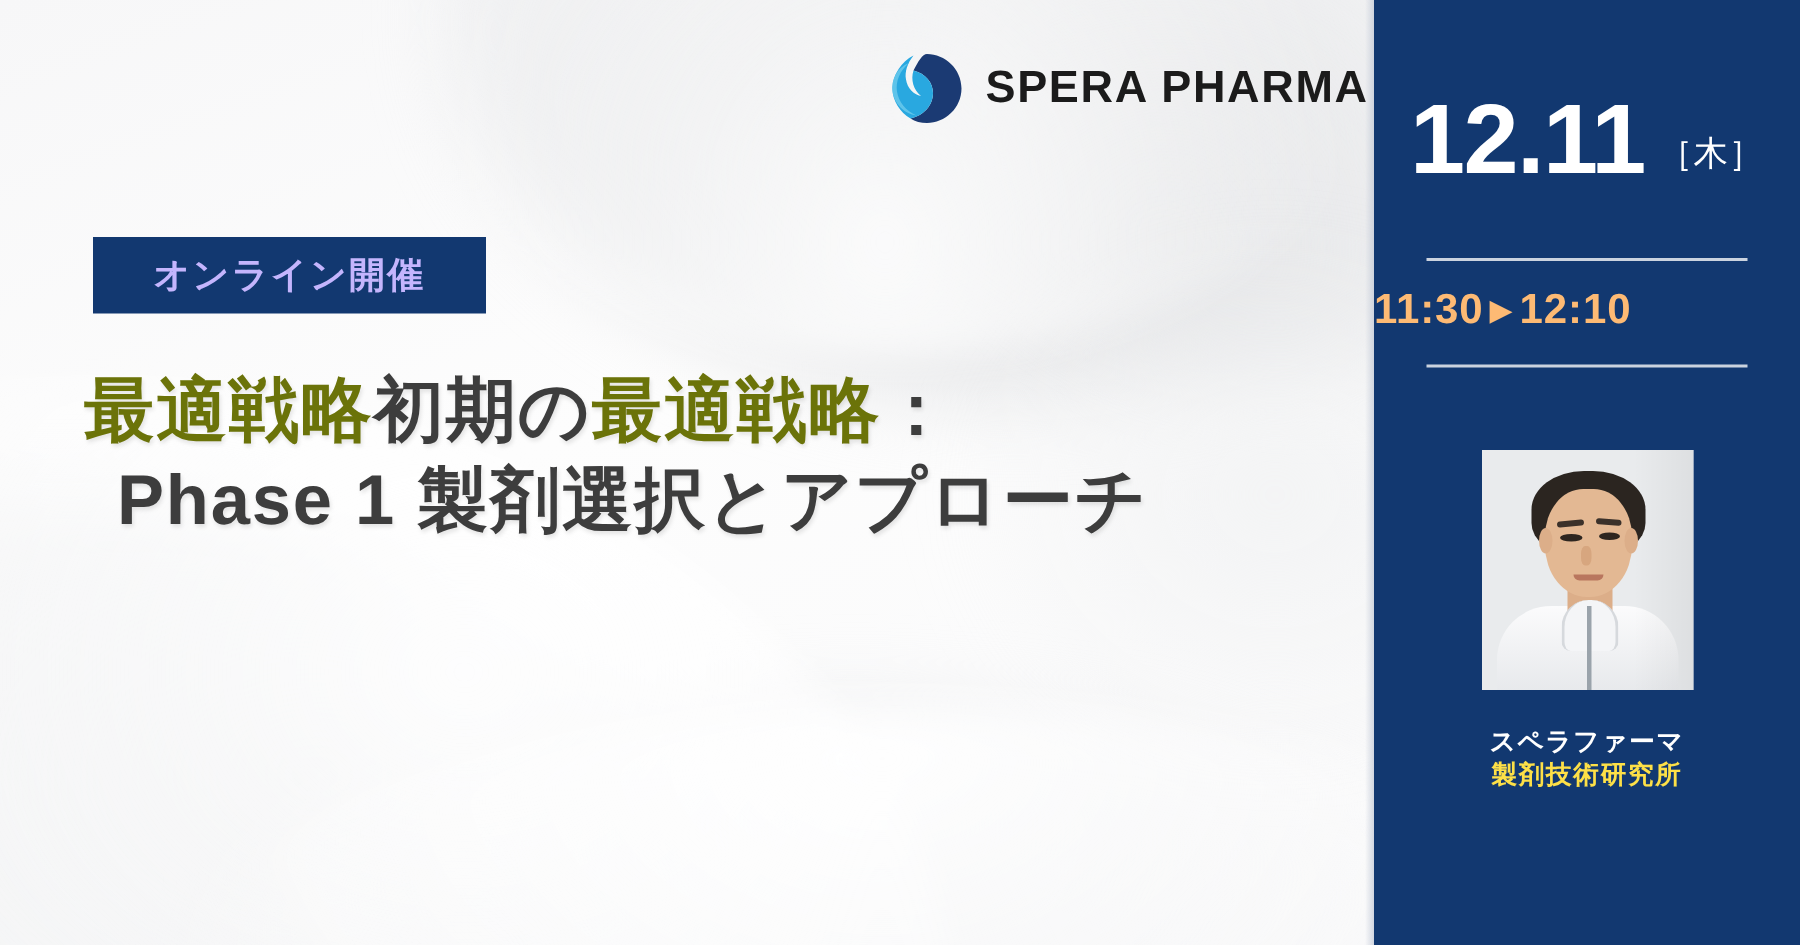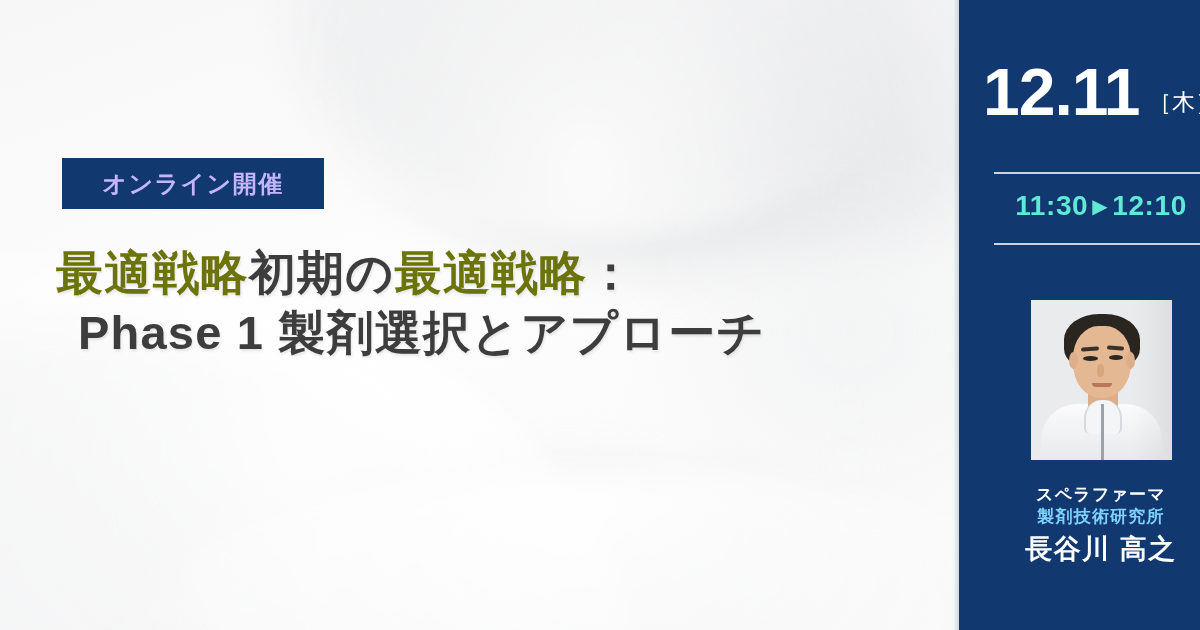--- a/index.html
+++ b/index.html
@@ -103,21 +103,21 @@
     letter-spacing:1.2px; white-space:nowrap;
     text-shadow:1px 2px 3px rgba(0,0,0,.10);
   }
   .title-line-2 { padding-left:22px; }
   .t-olive { color:#6b7309; }
   .t-dark  { color:#3d3d3d; }
 
   
   .panel {
     position:absolute; top:0; right:0;
-    width:241px; height:630px;
+    width:284px; height:630px;
     background:#123870;
   }
   .panel-edge {
     position:absolute; top:0; left:-6px;
     width:6px; height:630px;
     background:linear-gradient(90deg,rgba(200,205,215,0) 0%,rgba(196,203,216,.75) 100%);
   }
   .date-block {
     position:absolute; top:62px; left:0; width:284px;
     padding:0 22px;
@@ -132,22 +132,21 @@
     line-height:1; padding-bottom:9px; letter-spacing:.5px;
   }
   .rule {
     position:absolute; left:35px; width:214px; height:2px;
     background:rgba(255,255,255,.78);
   }
   .rule-top { top:172px; }
   .rule-bottom { top:243px; }
   .time-row {
     position:absolute; top:190px; left:0; width:284px;
-    text-align:center;
-    color:#5eead4; font-size:28px; font-weight:700; letter-spacing:.6px;
+    color:#fdba74; font-size:28px; font-weight:700; letter-spacing:.6px;
   }
   .time-arrow { font-size:20px; padding:0 4px; vertical-align:2px; }
 
   
   .speaker { position:absolute; top:300px; left:0; width:284px; text-align:center; }
   .photo {
     width:141px; height:160px; margin:0 auto;
     background:linear-gradient(165deg,#eceef0 0%,#e4e7ea 100%);
     position:relative; overflow:hidden;
   }
@@ -182,21 +181,21 @@
   .ph-zip { position:absolute; left:70px; top:104px; width:3px; height:58px; background:#9aa3ab; }
   .ph-shadow {
     position:absolute; right:0; top:0; width:40px; height:160px;
     background:linear-gradient(90deg,rgba(0,0,0,0) 0%,rgba(0,0,0,.05) 100%);
   }
   .spk-company {
     margin-top:24px; color:#ffffff; font-size:17px; font-weight:700;
     line-height:1.32; letter-spacing:1.2px;
   }
   .spk-dept {
-    color:#7dd3fc; font-size:17px; font-weight:700;
+    color:#fde047; font-size:17px; font-weight:700;
     line-height:1.32; letter-spacing:1.2px;
   }
   .spk-name {
     margin-top:5px; color:#ffffff; font-size:27px; font-weight:700;
     line-height:1.15; letter-spacing:1.5px;
   }
 </style>
 </head>
 <body>
 
@@ -207,20 +206,30 @@
     <div class="swirl sw-1"></div>
     <div class="swirl sw-2"></div>
     <div class="swirl sw-3"></div>
     <div class="swirl sw-4"></div>
     <div class="swirl sw-5"></div>
     <div class="curve cv-1"></div>
     <div class="curve cv-2"></div>
     <div class="curve cv-3"></div>
   </div>
 
+  <div class="logo">
+    <span>
+      <svg class="logo-mark" viewBox="0 0 52 52" xmlns="http://www.w3.org/2000/svg">
+        <path d="M26 3 C38 3 49 13 49 26 C49 39 38 49 26 49 C22 49 18 48 15 46 C24 44 30 37 30 29 C30 22 25 16 17 14 C20 8 23 3 26 3 Z" fill="#1b3a73"></path>
+        <path d="M17 14 C25 16 30 22 30 29 C30 37 24 44 15 46 C8 42 3 34 3 26 C3 17 9 8 17 4 C13 9 11 15 12 20 C13 26 17 30 22 31 C17 27 15 20 17 14 Z" fill="#29a8e0"></path>
+        <path d="M14 9 C8 14 5 21 6 28 C7 35 12 41 19 44 C11 43 4 36 3 28 C2 20 6 12 14 9 Z" fill="#5fc4ea"></path>
+      </svg>
+    </span>
+    <span class="logo-word">SPERA PHARMA</span>
+  </div>
 
   <div class="badge">
     <span class="badge-label">オンライン開催</span>
   </div>
 
   <div class="title">
     <div class="title-line">
       <span class="t-olive">最適戦略</span><span class="t-dark">初期の</span><span class="t-olive">最適戦略</span><span class="t-dark">：</span>
     </div>
     <div class="title-line title-line-2 t-dark">Phase 1 製剤選択とアプローチ</div>
@@ -256,17 +265,16 @@
         <div class="ph-brow-l"></div>
         <div class="ph-brow-r"></div>
         <div class="ph-eye-l"></div>
         <div class="ph-eye-r"></div>
         <div class="ph-nose"></div>
         <div class="ph-mouth"></div>
         <div class="ph-shadow"></div>
       </div>
       <div class="spk-company">スペラファーマ</div>
       <div class="spk-dept">製剤技術研究所</div>
-      <div class="spk-name">長谷川 高之</div>
     </div>
   </div>
 
 </div>
 
 </body></html>

